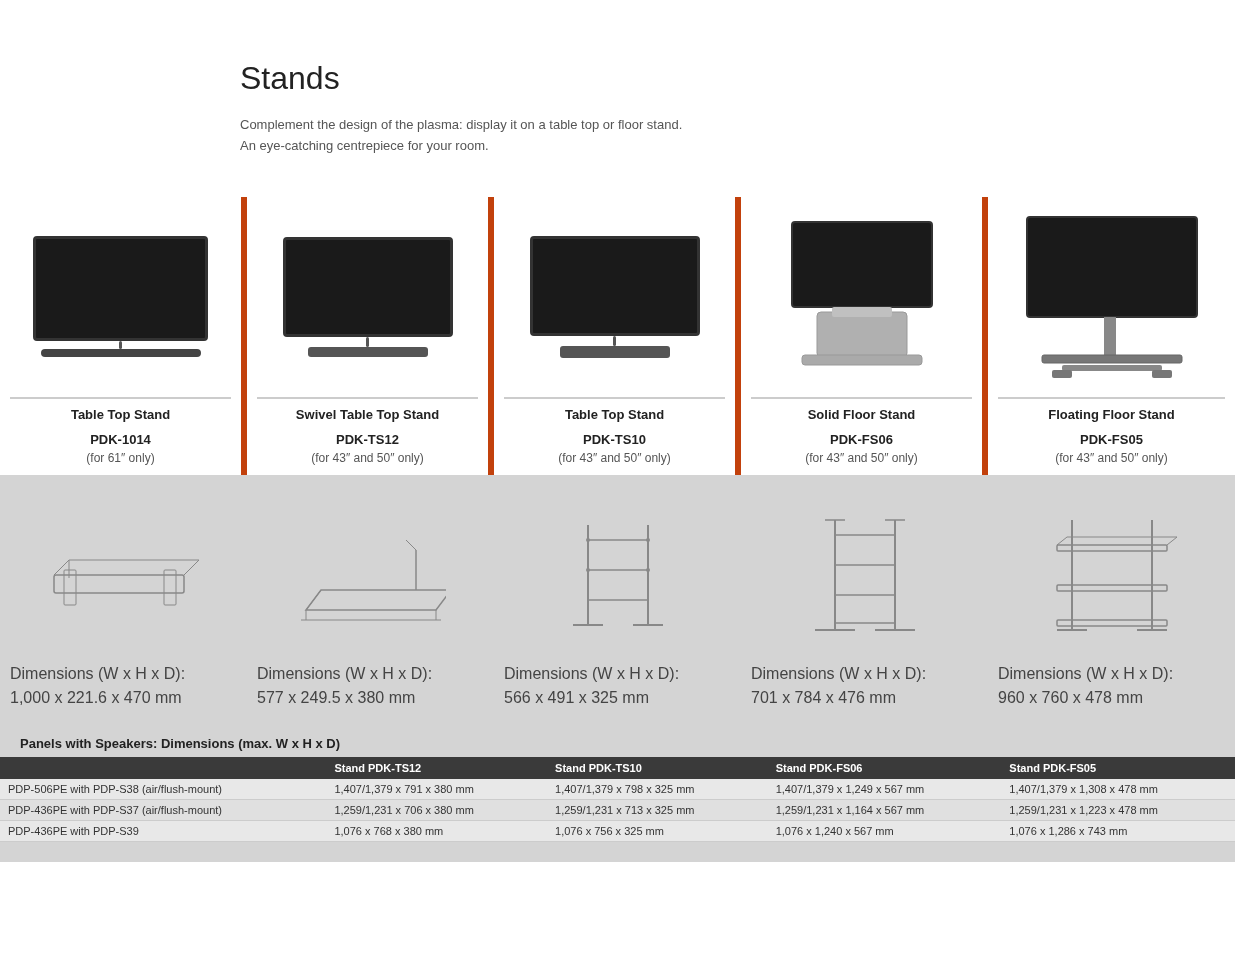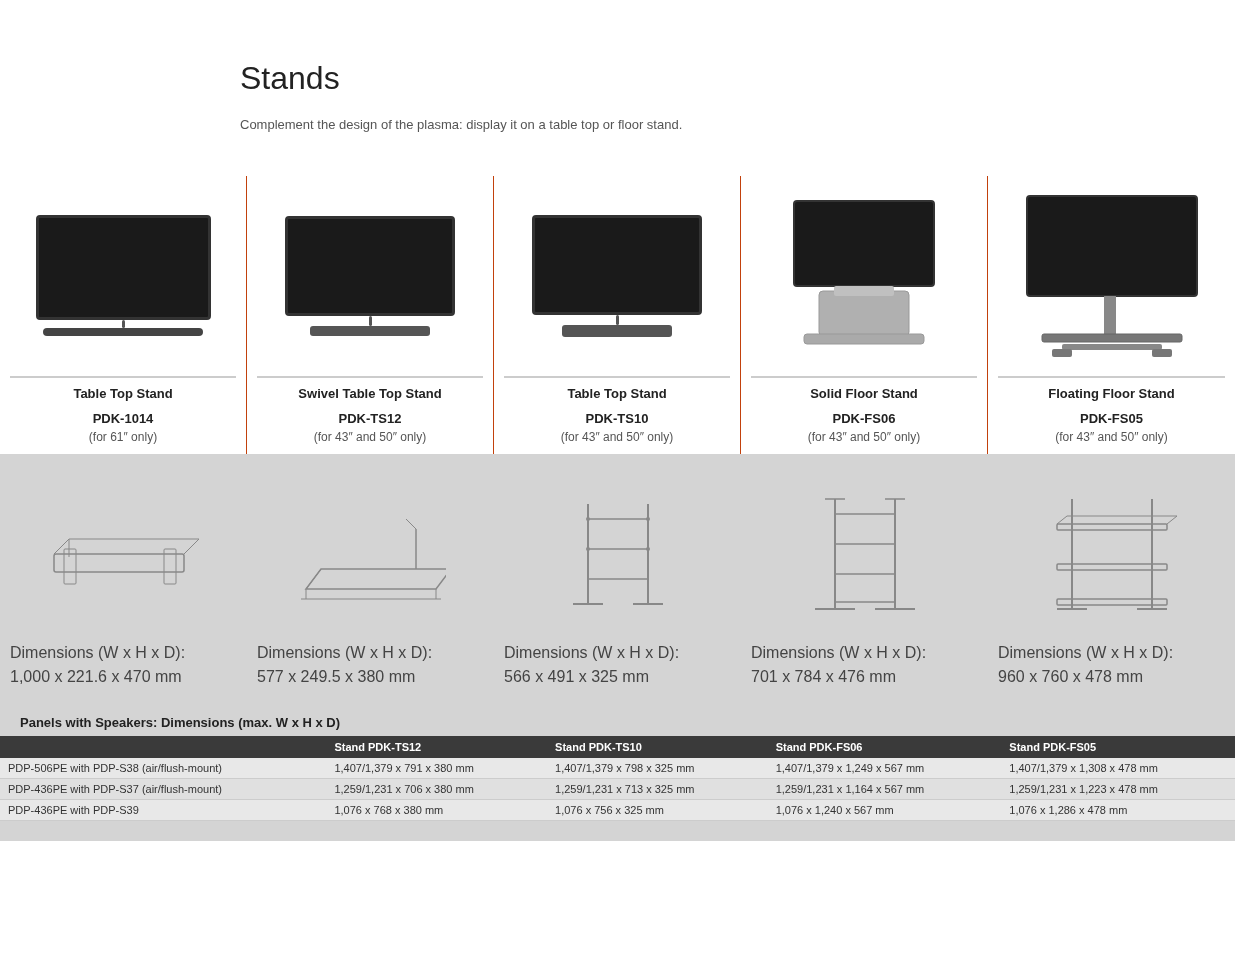--- a/index.html
+++ b/index.html
@@ -47,21 +47,21 @@
       grid-template-columns: repeat(5, 1fr);
       background: #e8e8e8;
     }
 
     .product-col {
       background: #fff;
       padding: 10px;
       display: flex;
       flex-direction: column;
       align-items: center;
-      border-right: 1px solid #c2410c;
+      border-right: 6px solid #c2410c;
     }
 
     .product-col:last-child {
       border-right: none;
     }
 
     .product-image-area {
       width: 100%;
       height: 180px;
       display: flex;
@@ -222,20 +222,21 @@
   </style>
 </head>
 <body>
 
 <div class="page">
 
   <div class="content">
     <h1 class="title">Stands</h1>
     <div class="subtitle">
       <div>Complement the design of the plasma: display it on a table top or floor stand.</div>
+      <div>An eye-catching centrepiece for your room.</div>
     </div>
   </div>
 
   <div class="products-section">
     <div class="products-grid">
 
       <div class="product-col">
         <div class="product-image-area">
           <div class="tv-shape tv1">
             <div class="tv-screen"></div>
@@ -464,19 +465,19 @@
           <td>1,259/1,231 x 706 x 380 mm</td>
           <td>1,259/1,231 x 713 x 325 mm</td>
           <td>1,259/1,231 x 1,164 x 567 mm</td>
           <td>1,259/1,231 x 1,223 x 478 mm</td>
         </tr>
         <tr>
           <td>PDP-436PE with PDP-S39</td>
           <td>1,076 x 768 x 380 mm</td>
           <td>1,076 x 756 x 325 mm</td>
           <td>1,076 x 1,240 x 567 mm</td>
-          <td>1,076 x 1,286 x 478 mm</td>
+          <td>1,076 x 1,286 x 743 mm</td>
         </tr>
       </tbody>
     </table>
   </div>
 
 </div>
 
 </body></html>

